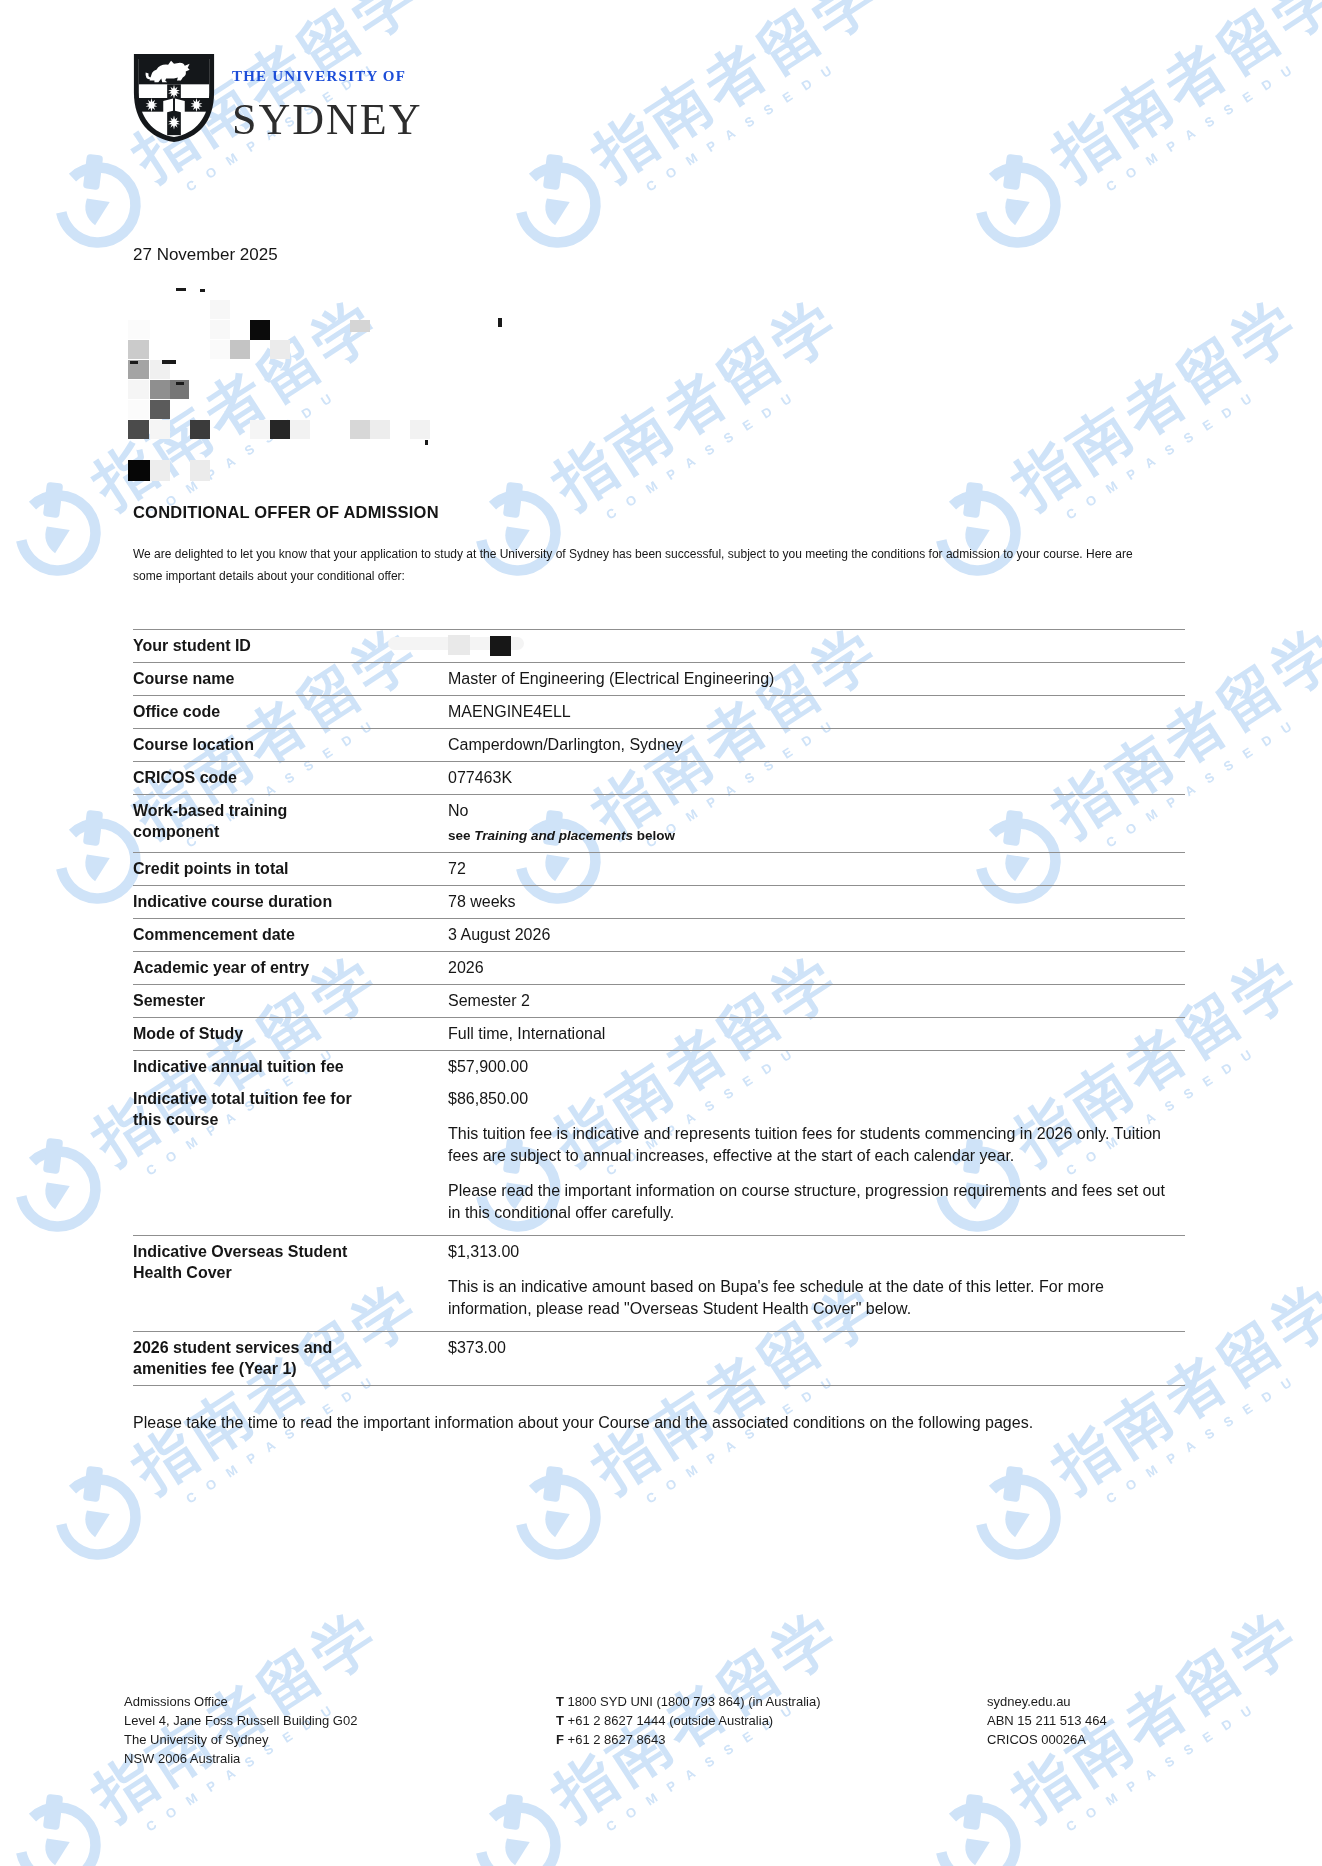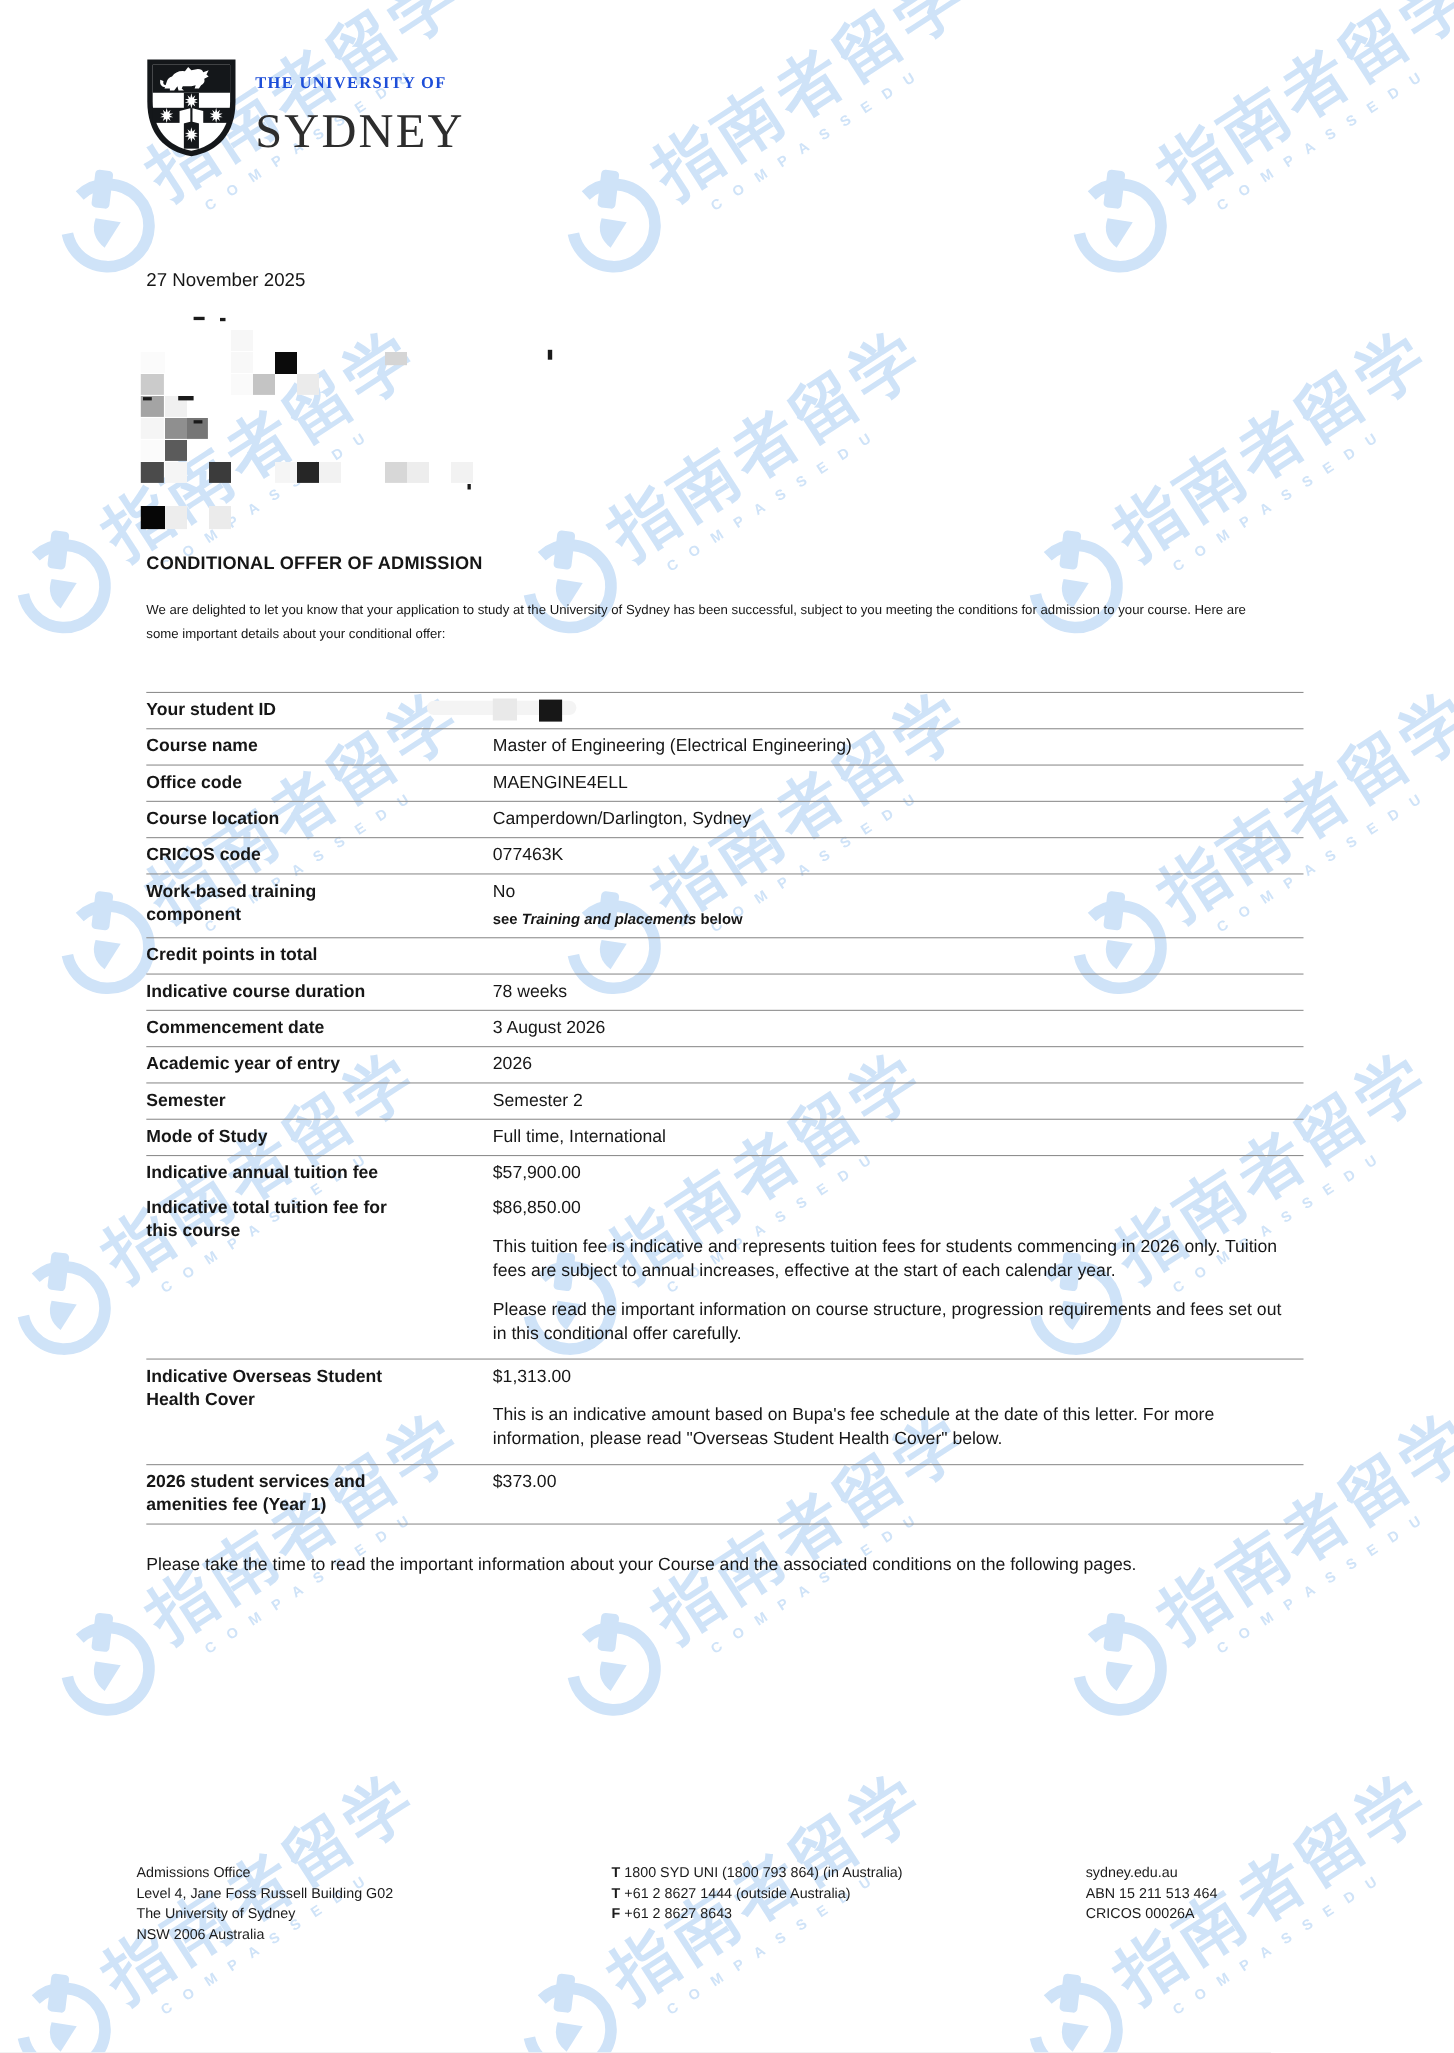--- a/index.html
+++ b/index.html
@@ -362,20 +362,23 @@
         </div>
         <div class="trow">
           <div class="tlabel">Work-based training<br>component</div>
           <div class="tvalue">
             <div class="vline">No</div>
             <div class="vnote">see <i>Training and placements</i> below</div>
           </div>
         </div>
         <div class="trow">
           <div class="tlabel">Credit points in total</div>
+          <div class="tvalue">
+            <div class="vline">72</div>
+          </div>
         </div>
         <div class="trow">
           <div class="tlabel">Indicative course duration</div>
           <div class="tvalue">
             <div class="vline">78 weeks</div>
           </div>
         </div>
         <div class="trow">
           <div class="tlabel">Commencement date</div>
           <div class="tvalue">

